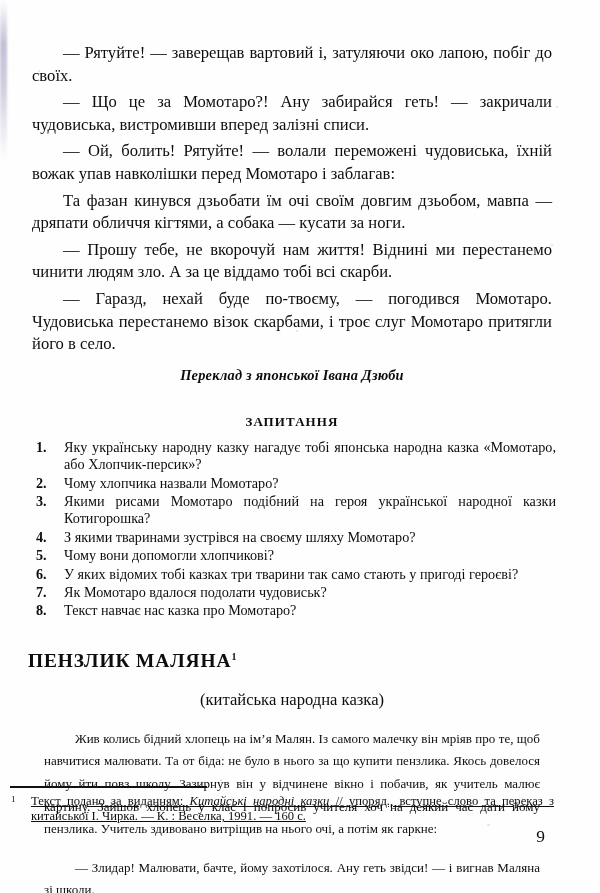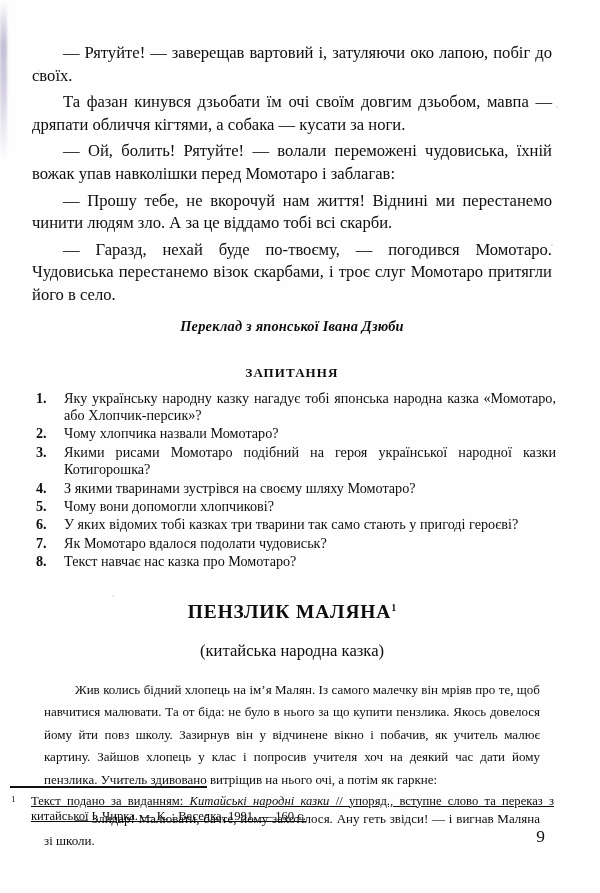--- a/index.html
+++ b/index.html
@@ -95,21 +95,20 @@
   }
   .q-text {
     flex: 1 1 auto;
     text-align: justify;
     text-align-last: left;
   }
 
   
   .tale-title {
     margin-top: 30px;
-    text-align: center;
     font-weight: bold;
     font-size: 19.4px;
     letter-spacing: .9px;
   }
   .tale-title sup {
     font-size: 10px;
     font-weight: bold;
     vertical-align: super;
     letter-spacing: 0;
   }
@@ -187,22 +186,23 @@
   <div class="scan-speck" style="left:551px; top:244px; width:2px; height:2px;"></div>
   <div class="scan-speck" style="left:296px; top:330px; width:2px; height:2px;"></div>
   <div class="scan-speck" style="left:112px; top:595px; width:2px; height:2px;"></div>
   <div class="scan-speck" style="left:220px; top:779px; width:2px; height:2px;"></div>
   <div class="scan-speck" style="left:487px; top:824px; width:3px; height:2px;"></div>
 
   <div class="content">
 
     <div class="story">
       <p>— Рятуйте! — заверещав вартовий і, затуляючи око лапою, побіг до своїх.</p>
+      <p>— Що це за Момотаро?! Ану забирайся геть! — закричали чудовиська, вистромивши вперед залізні списи.</p>
+      <p>— Ой, болить! Рятуйте! — волали переможені чудовиська, їхній вожак упав навколішки перед Момотаро і заблагав:</p>
       <p>Та фазан кинувся дзьобати їм очі своїм довгим дзьобом, мавпа — дряпати обличчя кігтями, а собака — кусати за ноги.</p>
-      <p>— Ой, болить! Рятуйте! — волали переможені чудовиська, їхній вожак упав навколішки перед Момотаро і заблагав:</p>
       <p>— Прошу тебе, не вкорочуй нам життя! Віднині ми перестанемо чинити людям зло. А за це віддамо тобі всі скарби.</p>
       <p>— Гаразд, нехай буде по-твоєму, — погодився Момотаро. Чудовиська перестанемо візок скарбами, і троє слуг Момотаро притягли його в село.</p>
     </div>
 
     <div class="translator">Переклад з японської Івана Дзюби</div>
 
     <div class="questions-heading">ЗАПИТАННЯ</div>
 
     <div class="q-list">
       <div class="q-item">

